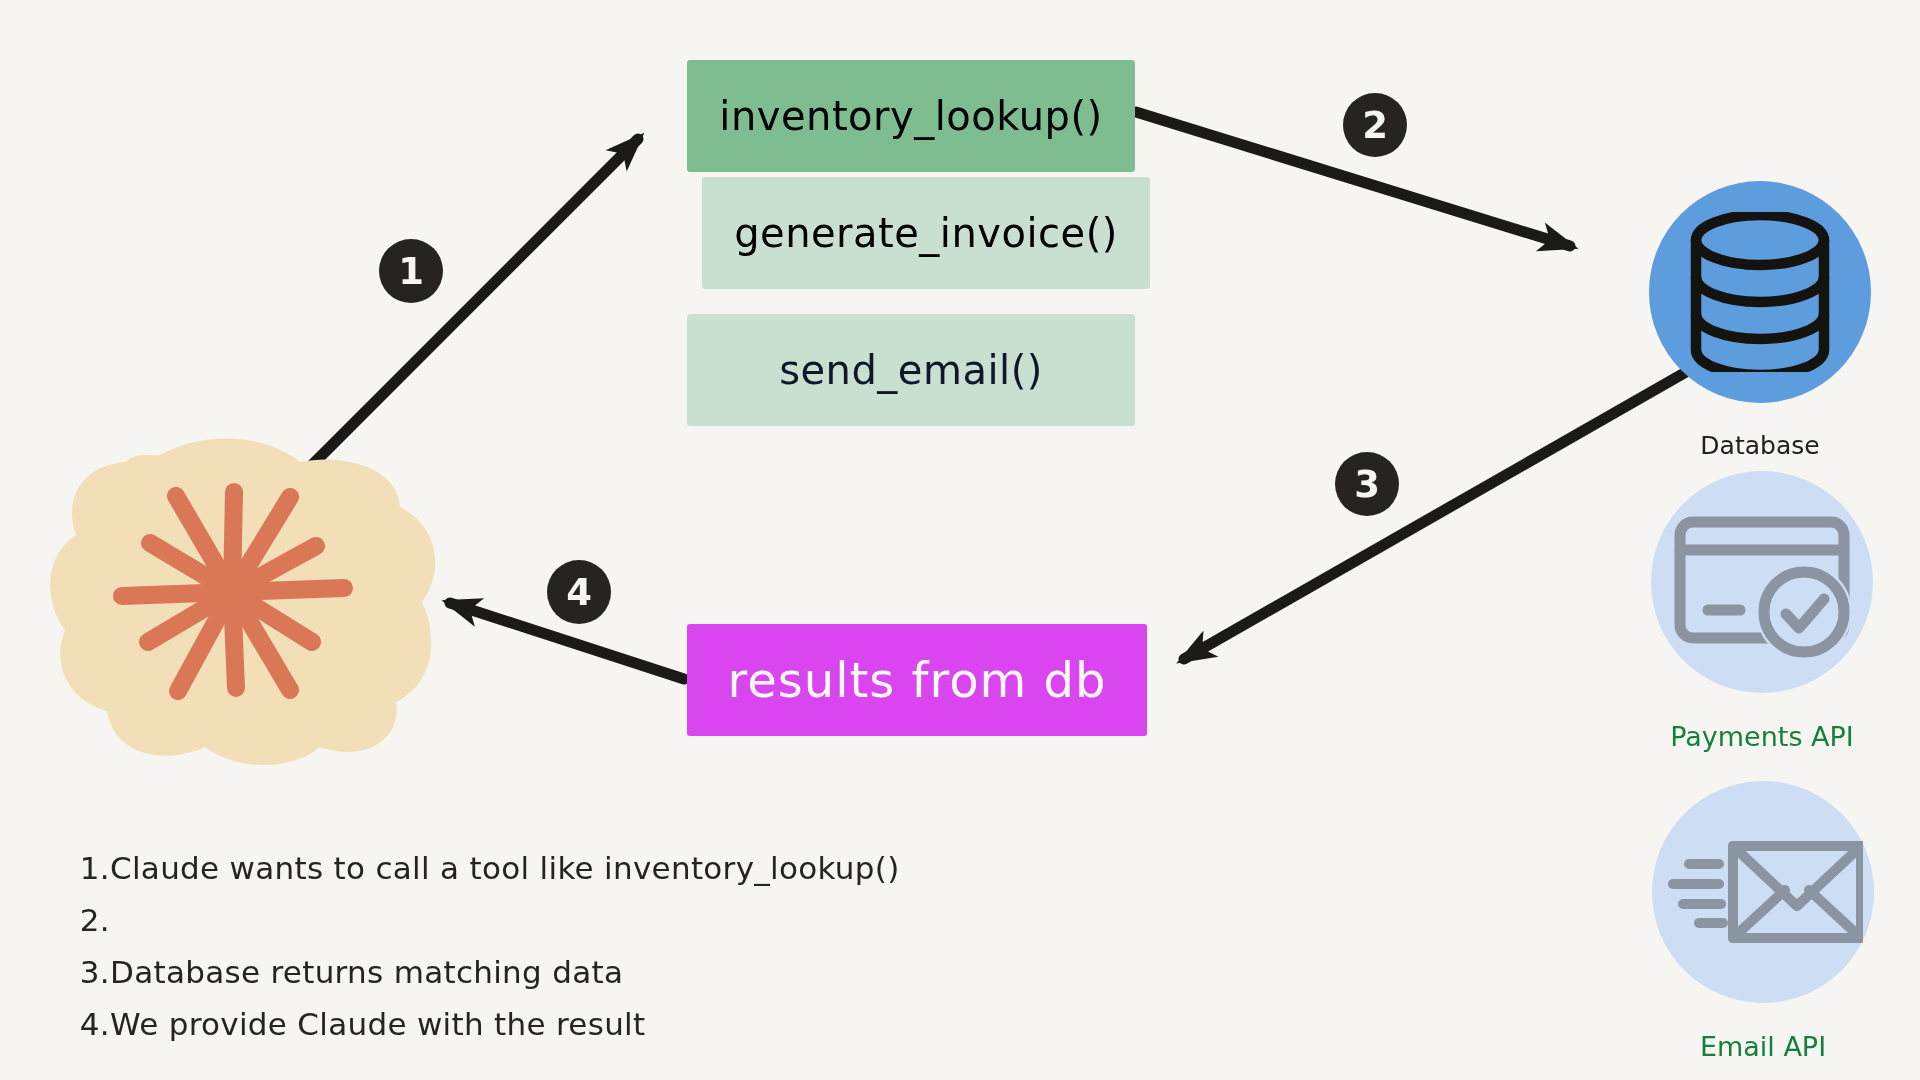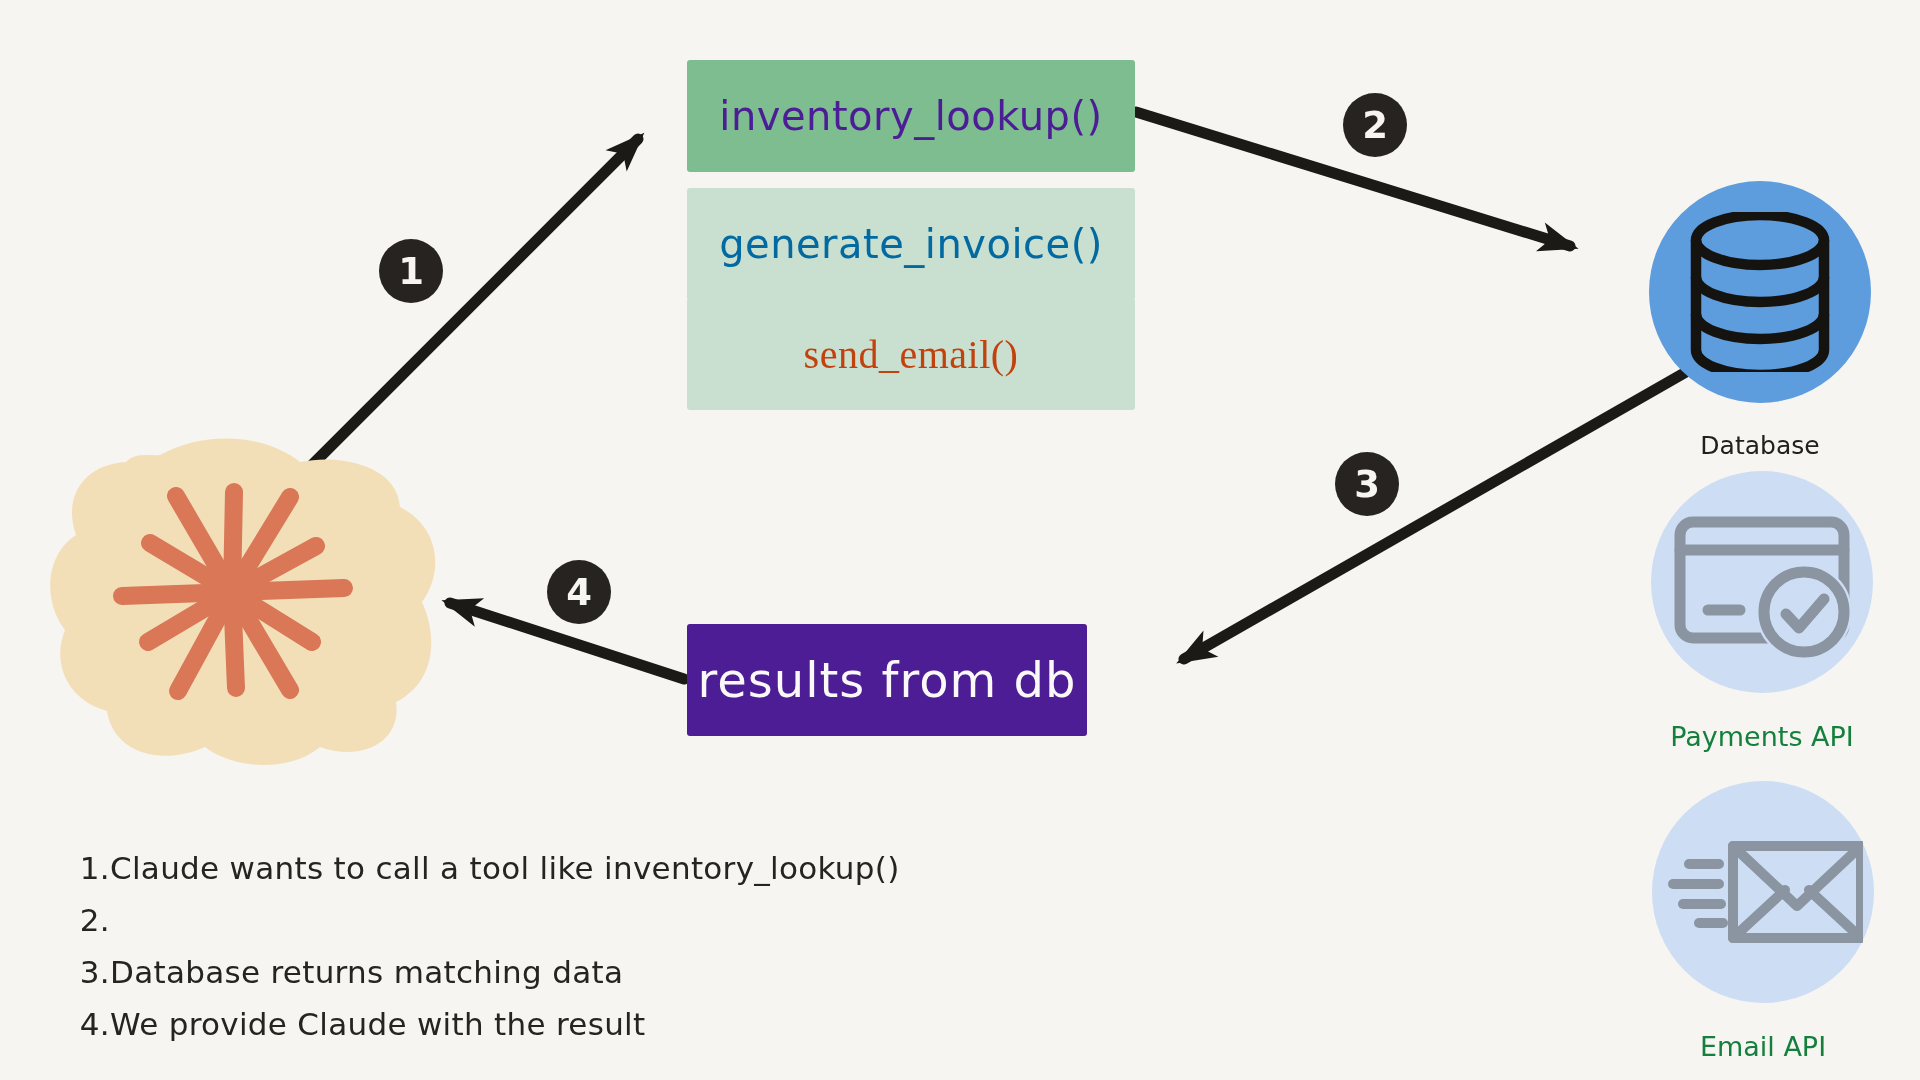--- a/index.html
+++ b/index.html
@@ -18,30 +18,30 @@
     left: 687px;
     width: 448px;
     height: 112px;
     display: flex;
     align-items: center;
     justify-content: center;
     border-radius: 3px;
     font-size: 40px;
     letter-spacing: 0.5px;
   }
-  .tool-box.active   { background: #7dbd90; color: #4c1d95; top: 60px;  }
-  .tool-box.faded-1  { background: #c9dfcf; color: #0369a1; top: 188px; }
-  .tool-box.faded-2  { background: #c9dfcf; color: #c2410c; top: 298px; font-family: Liberation Serif, serif; }
+  .tool-box.active   { background: #7dbd90; color: #000000; top: 60px;  }
+  .tool-box.faded-1  { background: #c9dfcf; color: #000000; top: 177px; margin-left: 15px; }
+  .tool-box.faded-2  { background: #c9dfcf; color: #0f172a; top: 314px; }
 
   
   .result-box {
     position: absolute;
     left: 687px; top: 624px;
-    width: 400px; height: 112px;
-    background: #4c1d95;
+    width: 460px; height: 112px;
+    background: #d946ef;
     color: #faf9f7;
     display: flex; align-items: center; justify-content: center;
     border-radius: 3px;
     font-size: 48px;
     letter-spacing: 1px;
   }
 
   
   .service { position: absolute; text-align: center; }
   .service-circle {

